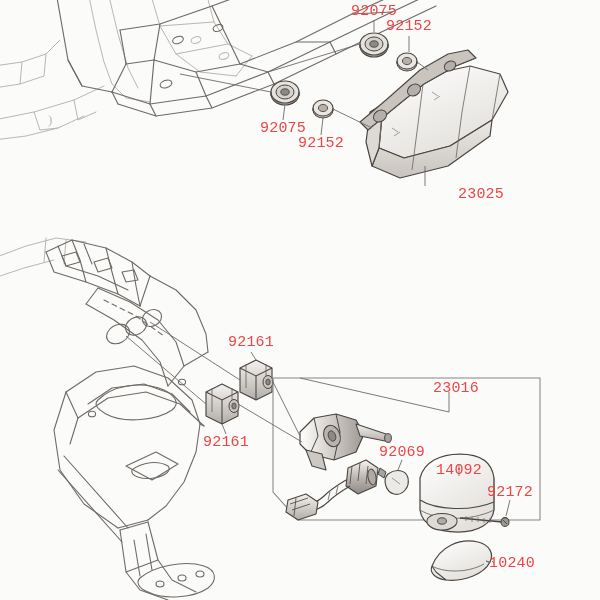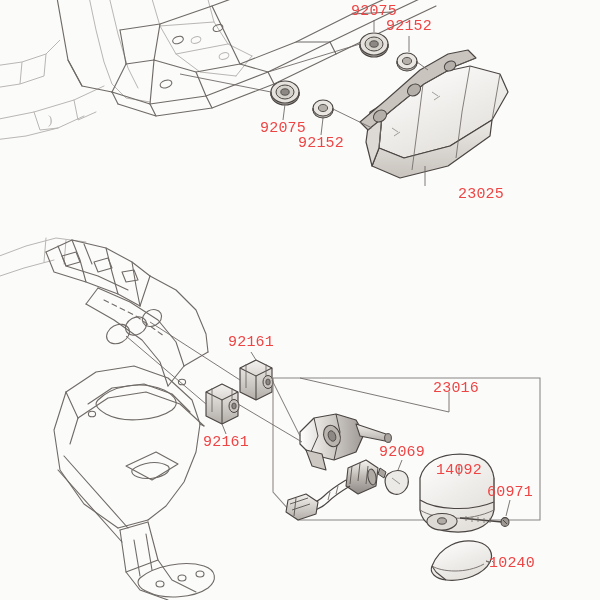--- a/index.html
+++ b/index.html
@@ -360,16 +360,16 @@
   <div class="callout" style="left:374px; top:11px;">92075</div>
   <div class="callout" style="left:409px; top:26px;">92152</div>
   <div class="callout" style="left:283px; top:128px;">92075</div>
   <div class="callout" style="left:321px; top:143px;">92152</div>
   <div class="callout" style="left:433px; top:194px;margin-left:48px;">23025</div>
   <div class="callout" style="left:251px; top:342px;">92161</div>
   <div class="callout" style="left:226px; top:442px;">92161</div>
   <div class="callout" style="left:449px; top:388px;margin-left:7px;">23016</div>
   <div class="callout" style="left:402px; top:452px;">92069</div>
   <div class="callout" style="left:459px; top:470px;">14092</div>
-  <div class="callout" style="left:510px; top:492px;">60971</div>
+  <div class="callout" style="left:510px; top:492px;">92172</div>
   <div class="callout" style="left:512px; top:563px;">10240</div>
 
 </div>
 
 </body></html>

